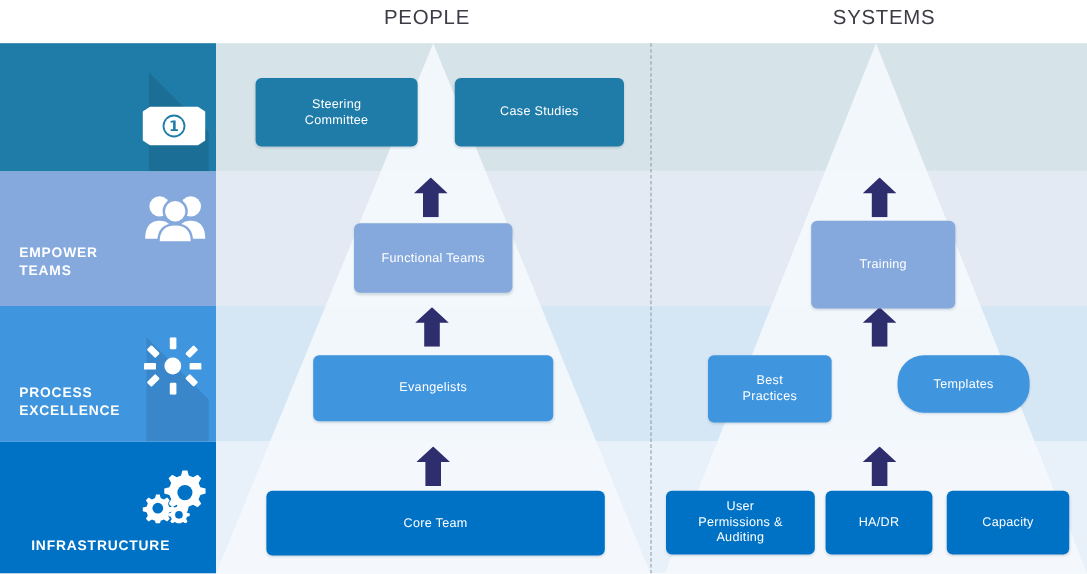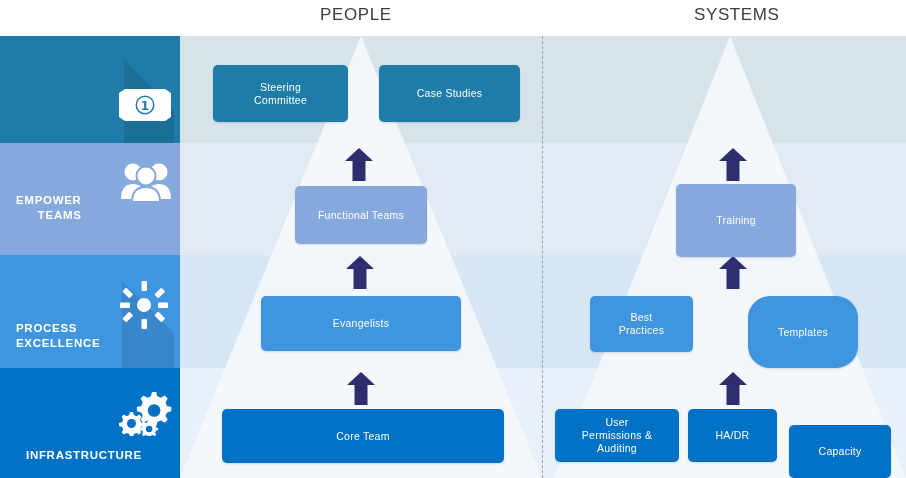--- a/index.html
+++ b/index.html
@@ -100,21 +100,21 @@
         <svg viewBox="0 0 52 44">
           <circle cx="13" cy="13" r="8.5" fill="#ffffff"></circle>
           <path d="M1 40 C1 28 7 25 13 25 C19 25 25 28 25 40 Z" fill="#ffffff"></path>
           <circle cx="39" cy="13" r="8.5" fill="#ffffff"></circle>
           <path d="M27 40 C27 28 33 25 39 25 C45 25 51 28 51 40 Z" fill="#ffffff"></path>
           <circle cx="26" cy="17" r="9.5" fill="#ffffff" stroke="#85A9DC" stroke-width="2"></circle>
           <path d="M12 43 C12 31 19 28 26 28 C33 28 40 31 40 43 Z" fill="#ffffff" stroke="#85A9DC" stroke-width="2"></path>
         </svg>
       </div>
 
-      <div class="band-label" style="top:50px;text-align:right;">EMPOWER
+      <div class="band-label" style="top:61px;">EMPOWER
 TEAMS</div>
     </div>
 
     <div class="band" style="top:219px;height:113px;">
       <div class="bg-left" style="background:#3F95DE;"></div>
       <div class="bg-right" style="background:#D5E6F5;"></div>
 
       <svg class="icon-shadow" style="left:118px;top:22px;" width="62" height="91" viewBox="0 0 62 91">
         <path d="M4 4 L56 56 L56 91 L4 91 Z" fill="#000" opacity="0.09"></path>
       </svg>
@@ -219,27 +219,27 @@
     <div class="node" style="left:222px;top:373px;width:282px;height:54px;background:#0072C6;">
       <span>Core Team</span>
     </div>
 
     <div class="node" style="left:676px;top:148px;width:120px;height:73px;background:#85A9DC;">
       <span>Training</span>
     </div>
     <div class="node" style="left:590px;top:260px;width:103px;height:56px;background:#3F95DE;">
       <span>Best Practices</span>
     </div>
-    <div class="node" style="left:748px;top:260px;width:110px;height:72px;background:#3F95DE;border-radius:22px;">
+    <div class="node" style="left:748px;top:260px;width:110px;height:48px;background:#3F95DE;border-radius:22px;">
       <span>Templates</span>
     </div>
     <div class="node" style="left:555px;top:373px;width:124px;height:53px;background:#0072C6;">
       <span>User Permissions &amp; Auditing</span>
     </div>
     <div class="node" style="left:688px;top:373px;width:89px;height:53px;background:#0072C6;">
       <span>HA/DR</span>
     </div>
-    <div class="node" style="left:789px;top:373px;width:102px;height:53px;background:#0072C6;margin-top:16px;">
+    <div class="node" style="left:789px;top:373px;width:102px;height:53px;background:#0072C6;">
       <span>Capacity</span>
     </div>
 
   </div>
 </div>
 
 </body></html>

